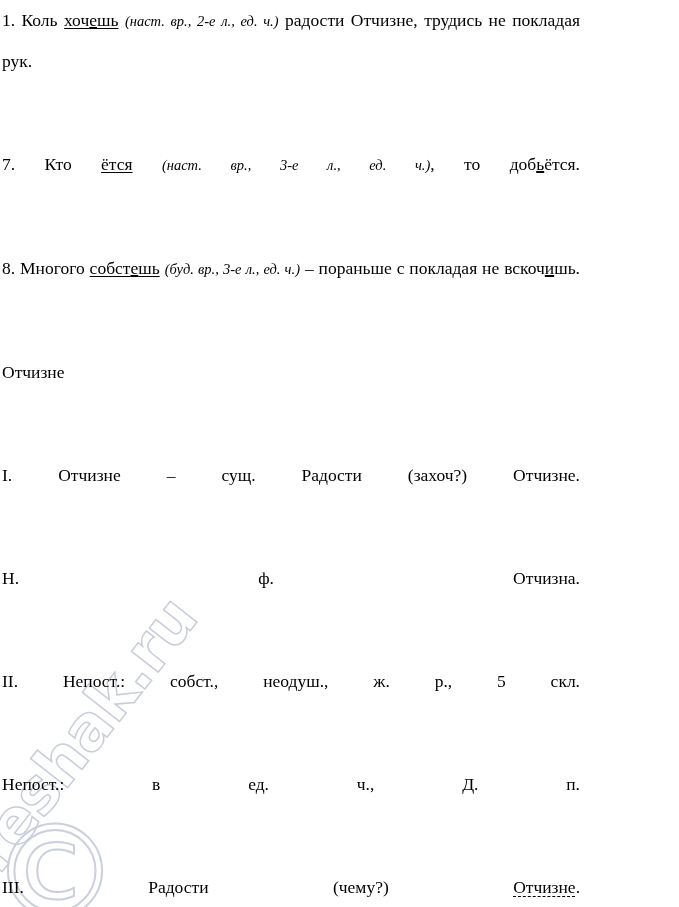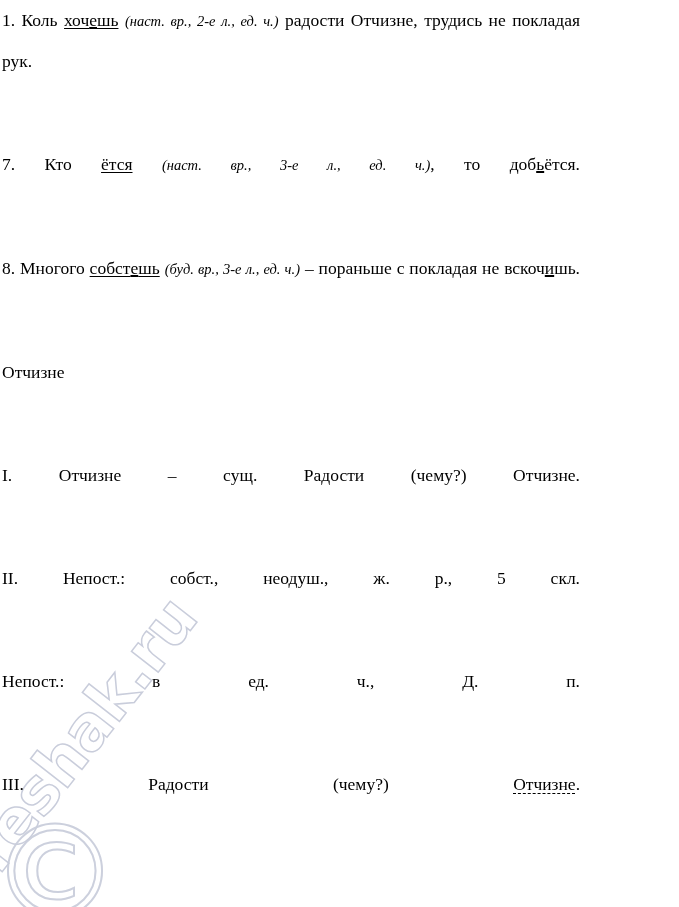--- a/index.html
+++ b/index.html
@@ -102,19 +102,20 @@
   <div id="watermark">
     <span class="wm-copy">©</span>
     <span class="wm-text">reshak.ru</span>
   </div>
 
   <div id="content">
       <p class="para"><span>1. Коль </span><span class="u-full">хоч</span><span class="u-letter">е</span><span class="u-full">шь</span><span> </span><span class="gram">(наст. вр., 2-е л., ед. ч.)</span><span> радости Отчизне, трудись не покладая рук.</span></p>
       <p class="para"><span>7. Кто </span><span class="u-full">ётся</span><span> </span><span class="gram">(наст. вр., 3-е л., ед. ч.)</span><span>, то доб</span><span class="u-letter">ь</span><span>ётся.</span></p>
       <p class="para"><span>8. Многого </span><span class="u-full">собст</span><span class="u-letter">е</span><span class="u-full">шь</span><span> </span><span class="gram">(буд. вр., 3-е л., ед. ч.)</span><span> – пораньше с покладая не вскоч</span><span class="u-letter">и</span><span>шь.</span></p>
       <p class="para"><span>Отчизне</span></p>
-      <p class="para"><span>I. Отчизне – сущ. Радости (чему?) Отчизне.</span></p>
+      <p class="para"><span>I. Отчизне – сущ. Радости (захоч?) Отчизне.</span></p>
+      <p class="para"><span>Н. ф. Отчизна.</span></p>
       <p class="para"><span>II. Непост.: собст., неодуш., ж. р., 5 скл.</span></p>
       <p class="para"><span>Непост.: в ед. ч., Д. п.</span></p>
       <p class="para"><span>III. Радости (чему?) </span><span class="u-dashed">Отчизне</span><span>.</span></p>
     </div>
 
 </div>
 
 </body></html>

